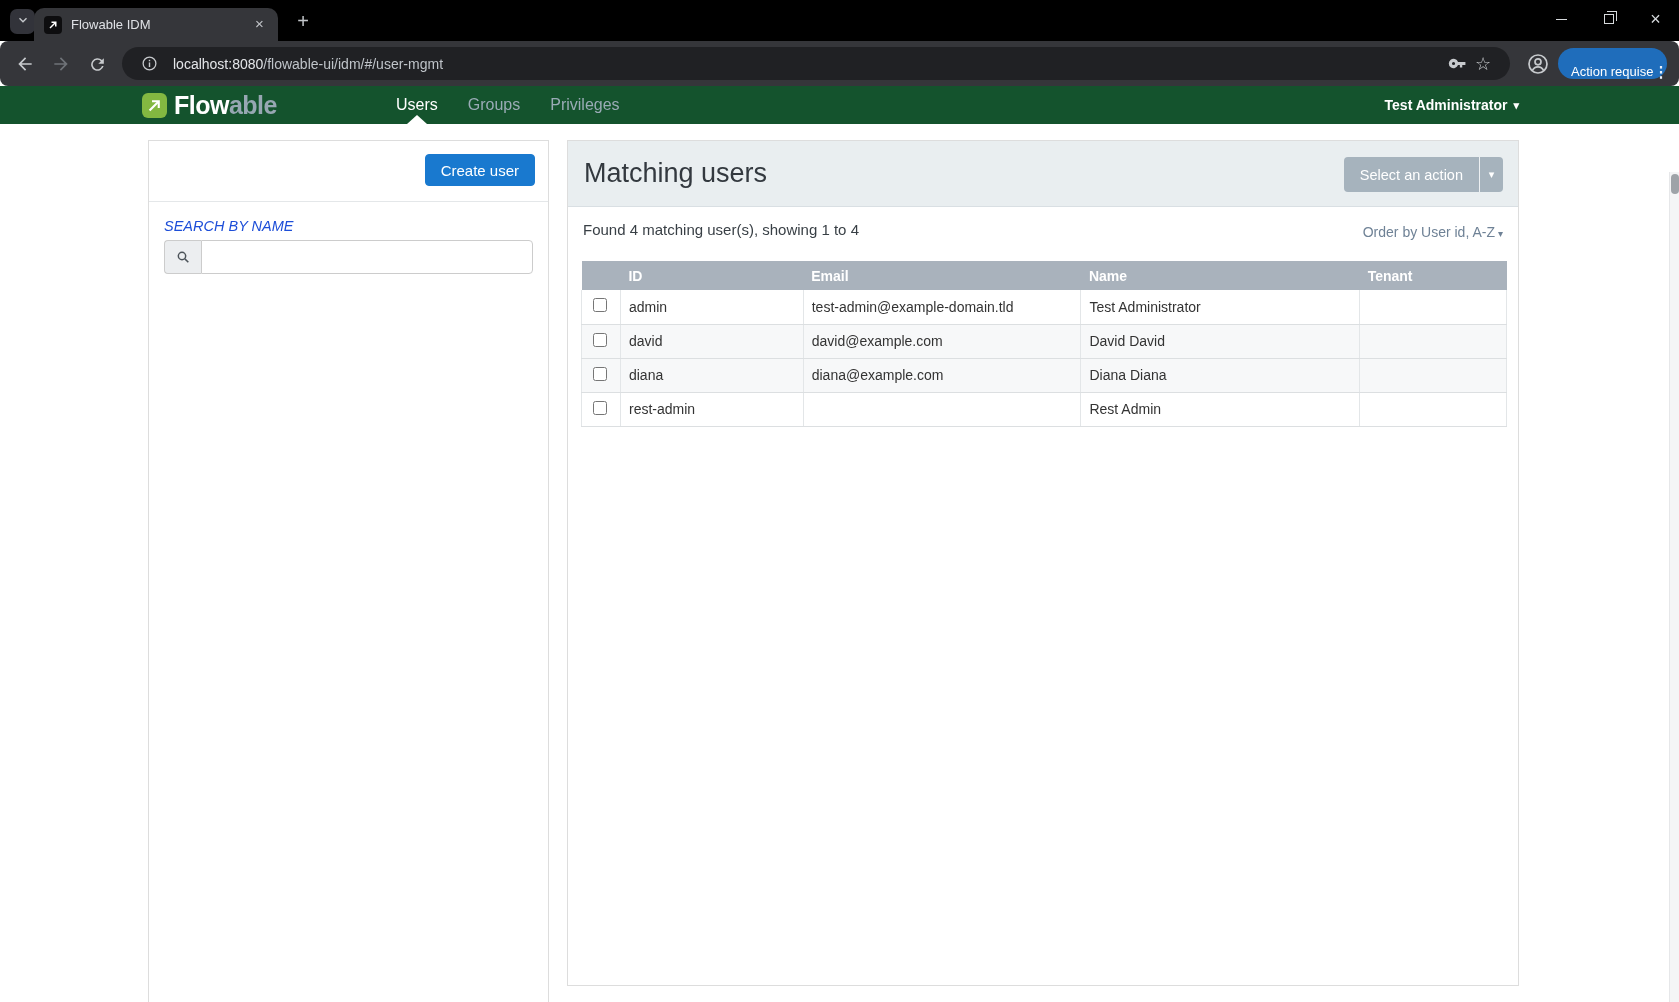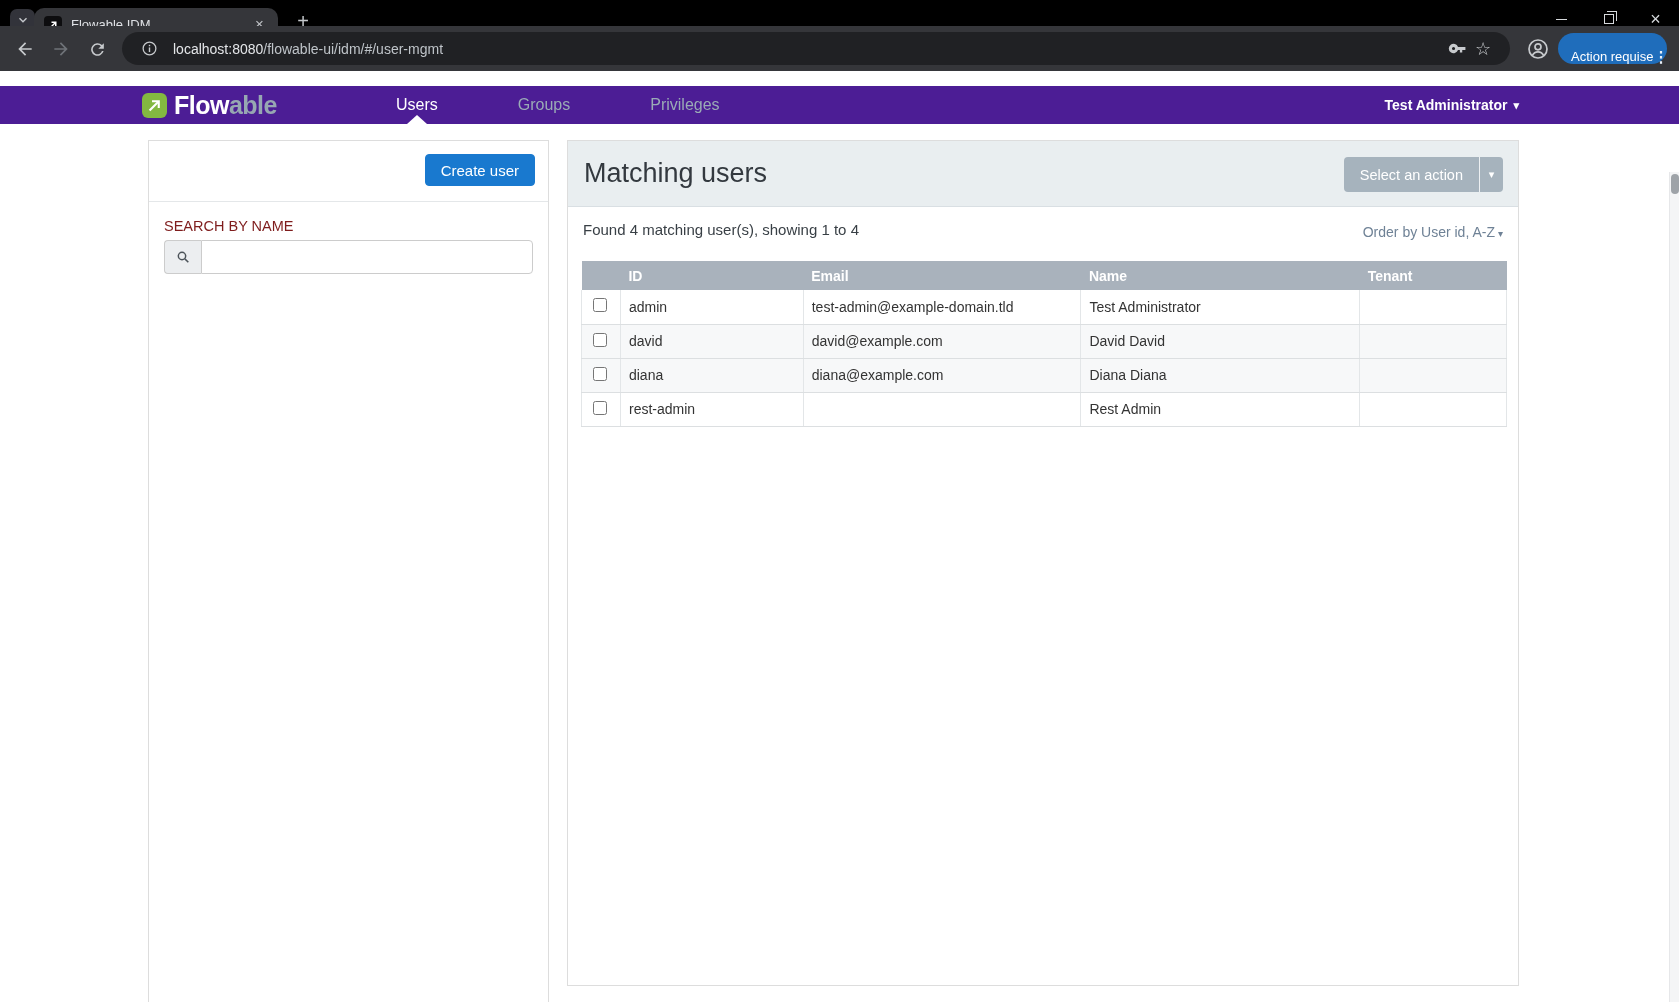--- a/index.html
+++ b/index.html
@@ -22,66 +22,66 @@
   .new-tab-btn { position:absolute; left:291px; top:10px; width:24px; height:24px; color:#c4c7cb;
       font-size:20px; line-height:22px; text-align:center; border-radius:50%; }
   .win-controls { position:absolute; right:0; top:0; height:41px; display:flex; }
   .win-btn { width:47px; height:38px; display:flex; align-items:center; justify-content:center; color:#d6d9dc; }
   .min-glyph { width:11px; height:0; border-top:1.4px solid #d6d9dc; display:block; }
   .restore-glyph { position:relative; width:10px; height:10px; border:1.3px solid #d6d9dc; display:block; }
   .restore-glyph::before { content:''; position:absolute; top:-4px; left:2.5px; width:9px; height:9px;
       border-top:1.3px solid #d6d9dc; border-right:1.3px solid #d6d9dc; }
   .close-glyph { font-size:18px; line-height:18px; }
 
-  .toolbar { position:absolute; top:26px; left:0; right:0; height:45px; background:#35363a; }
+  .toolbar { position:absolute; top:41px; left:0; right:0; height:45px; background:#35363a;border-radius:8px; }
   .nav-btn { position:absolute; top:6px; width:34px; height:34px; border-radius:50%;
       display:flex; align-items:center; justify-content:center; }
   .omnibox { position:absolute; left:122px; top:6px; width:1388px; height:33px; background:#202124;
       border-radius:17px; display:flex; align-items:center; padding:0 14px; }
   .url-text { font-size:14px; margin-left:11px; white-space:nowrap; }
   .url-host { color:#e4e6e9; }
   .url-path { color:#bfc4c9; }
   .omni-spacer { flex:1; }
   .omni-icon { display:flex; align-items:center; justify-content:center; width:26px; height:26px; }
   .star-glyph { font-size:18px; color:#c7cacd; line-height:20px; }
   .avatar-btn { position:absolute; left:1522px; top:7px; width:31px; height:31px; border-radius:50%;
       display:flex; align-items:center; justify-content:center; }
   .action-pill { position:absolute; left:1558px; top:7px; width:109px; height:31px; background:#1f6dbb;
       border-radius:16px; display:flex; align-items:center; padding:16px 9px 0 13px; }
   .action-pill-label { color:#fff; font-size:13px; flex:1; white-space:nowrap; }
   .kebab { color:#e9f1fb; font-size:15px; font-weight:bold; letter-spacing:1px; }
 
   
   .page { position:absolute; top:86px; left:0; right:0; bottom:0; background:#fff; }
 
-  .app-navbar { position:absolute; top:0; left:0; right:0; height:38px; background:#4c1d95; }
+  .app-navbar { position:absolute; top:0; left:0; right:0; height:38px; background:#14532d; }
   .brand { position:absolute; left:142px; top:0; height:38px; display:flex; align-items:center; }
   .brand-icon { width:25px; height:25px; border-radius:6px; background:#83b841; margin-right:7px;
       display:flex; align-items:center; justify-content:center; }
   .brand-text { font-size:25px; font-weight:bold; letter-spacing:-0.5px; line-height:38px; }
   .brand-flow { color:#ffffff; }
   .brand-able { color:#97a7b2; }
-  .nav-items { position:absolute; left:396px; top:0; height:38px; display:flex; gap:80px; }
+  .nav-items { position:absolute; left:396px; top:0; height:38px; display:flex; gap:30px; }
   .nav-item { position:relative; height:38px; display:flex; align-items:center;
       font-size:16px; color:#9aabb6; cursor:default; }
   .nav-item.active { color:#ffffff; }
   .nav-item.active .nav-caret-up { position:absolute; bottom:0; left:50%; transform:translateX(-50%);
       width:0; height:0; border-left:10px solid transparent; border-right:10px solid transparent;
       border-bottom:9px solid #ffffff; }
   .user-menu { position:absolute; right:160px; top:0; height:38px; display:flex; align-items:center;
       color:#fff; font-size:14px; font-weight:bold; }
   .user-menu .caret { font-size:11px; margin-left:6px; }
 
   .card { position:absolute; background:#fff; border:1px solid #ddd; }
   .sidebar-card { left:148px; top:54px; width:401px; height:922px; }
   .create-btn { position:absolute; top:13px; right:13px; height:32px; padding:0 15px;
       background:#1979cf; border:1px solid #1979cf; border-radius:4px; color:#fff; font-size:15px;
       font-family:"Liberation Sans", sans-serif; }
   .sidebar-divider { position:absolute; top:60px; left:0; right:0; border-top:1px solid #e4e7e9; }
-  .search-label { position:absolute; top:77px; left:15px; font-size:14.5px; color:#7f1d1d; }
+  .search-label { position:absolute; top:77px; left:15px; font-size:14.5px; color:#1d4ed8;font-style:italic; }
   .input-group { position:absolute; top:99px; left:15px; right:15px; height:34px; display:flex; }
   .input-addon { width:37px; background:#eceef0; border:1px solid #ccc; border-right:none;
       border-radius:4px 0 0 4px; display:flex; align-items:center; justify-content:center; }
   .search-input { flex:1; border:1px solid #ccc; border-radius:0 4px 4px 0; font-size:14px;
       padding:0 10px; color:#333; outline:none; font-family:"Liberation Sans", sans-serif; }
 
   .main-card { left:567px; top:54px; width:952px; height:846px; }
   .panel-heading { position:absolute; top:0; left:0; right:0; height:66px; background:#e9eef0;
       border-bottom:1px solid #d9dfe3; }
   .panel-title { position:absolute; left:16px; top:0; line-height:64px; font-size:27px;

